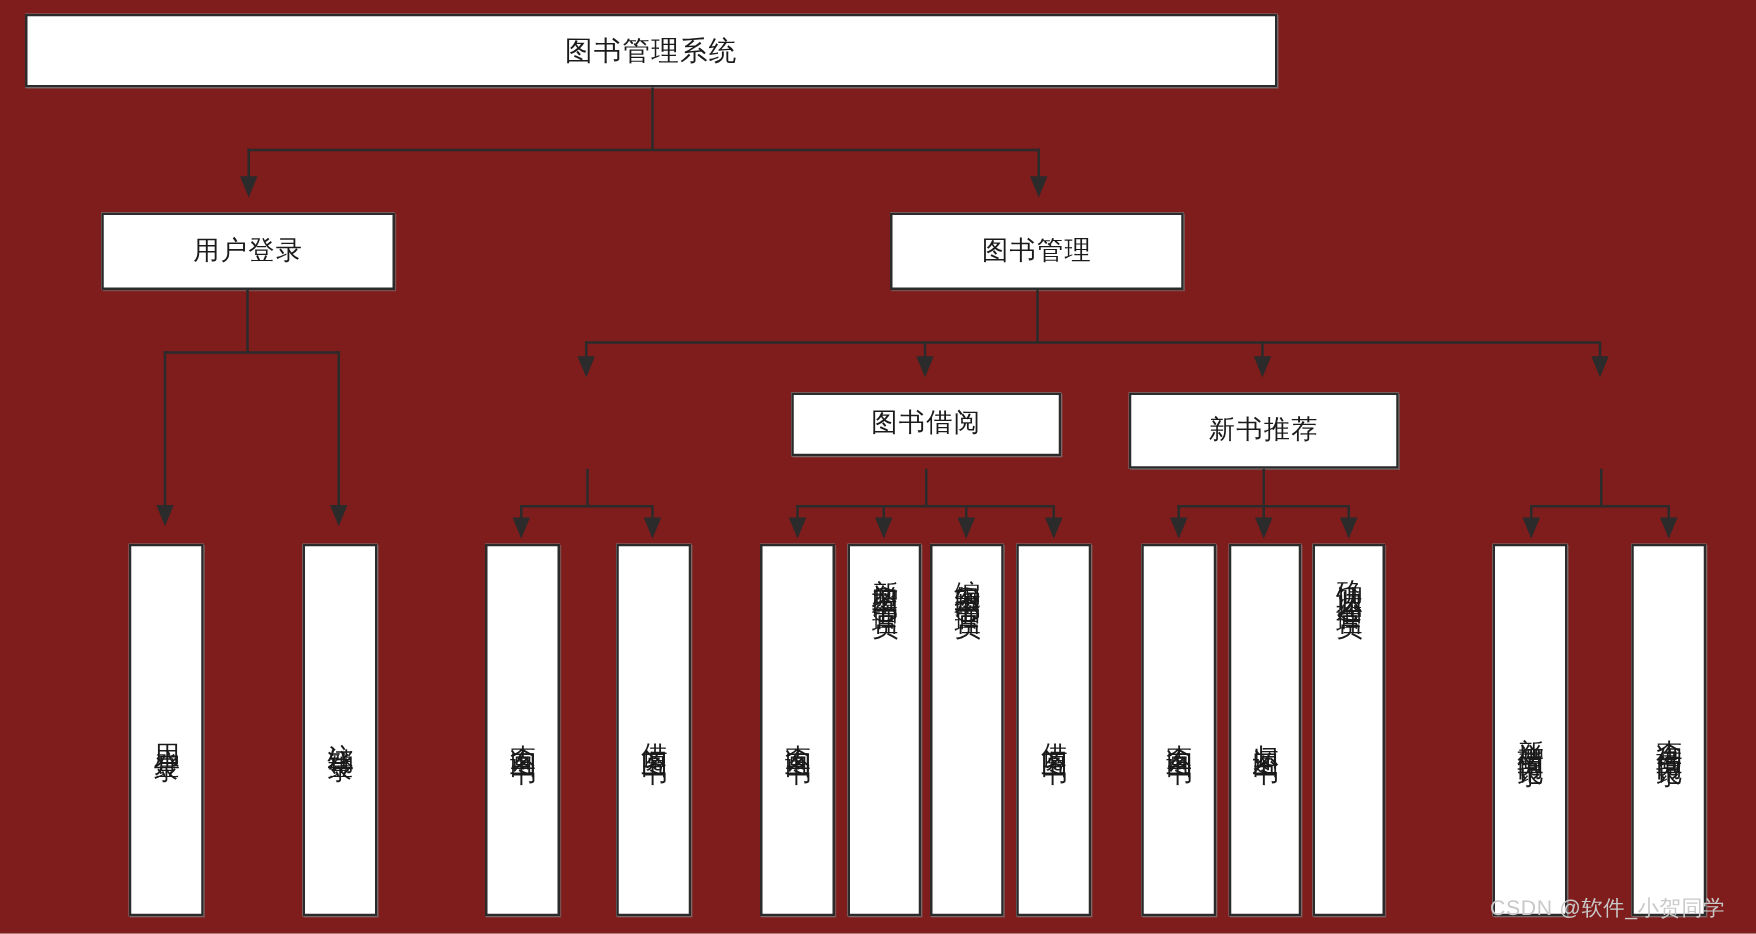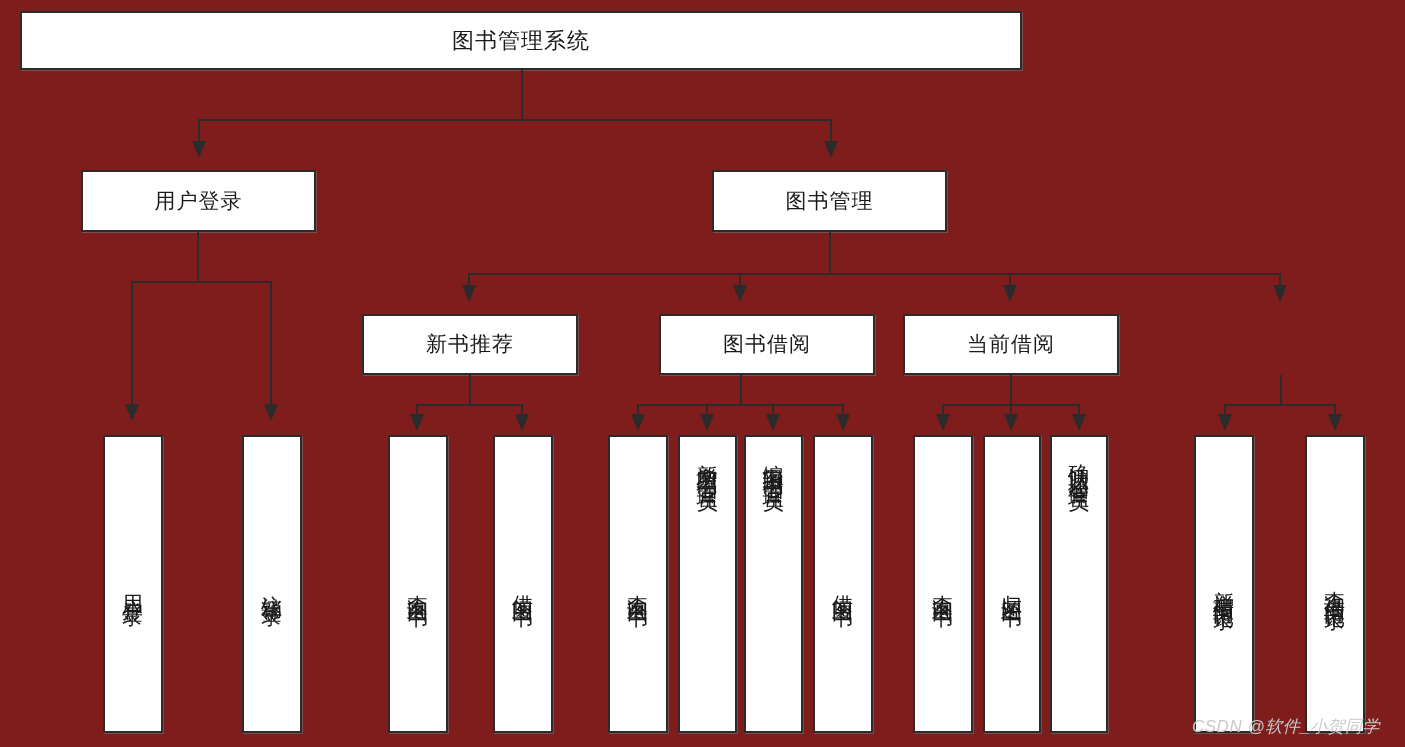--- a/index.html
+++ b/index.html
@@ -111,28 +111,25 @@
   <div class="ln h" style="left:468px;top:273px;width:812px;"></div>
   <div class="ln v" style="left:468px;top:273px;height:14px;"></div>
   <div class="ln v" style="left:739px;top:273px;height:14px;"></div>
   <div class="ln v" style="left:1009px;top:273px;height:14px;"></div>
   <div class="ln v" style="left:1279px;top:273px;height:14px;"></div>
   <div class="arrow" style="left:462px;top:285px;"></div>
   <div class="arrow" style="left:733px;top:285px;"></div>
   <div class="arrow" style="left:1003px;top:285px;"></div>
   <div class="arrow" style="left:1273px;top:285px;"></div>
 
-  <div class="node" style="left:362px;top:314px;width:216px;height:61px;">
+  <div class="node" style="left:633px;top:314px;width:216px;height:51px;">
+    <span class="lbl">图书借阅</span>
+  </div>
+  <div class="node" style="left:903px;top:314px;width:216px;height:61px;">
     <span class="lbl">新书推荐</span>
-  </div>
-  <div class="node" style="left:659px;top:314px;width:216px;height:61px;">
-    <span class="lbl">图书借阅</span>
-  </div>
-  <div class="node" style="left:903px;top:314px;width:216px;height:61px;">
-    <span class="lbl">当前借阅</span>
   </div>
 
   <div class="ln v" style="left:469px;top:375px;height:30px;"></div>
   <div class="ln h" style="left:416px;top:404px;width:106px;"></div>
   <div class="ln v" style="left:416px;top:404px;height:12px;"></div>
   <div class="ln v" style="left:521px;top:404px;height:12px;"></div>
   <div class="arrow" style="left:410px;top:414px;"></div>
   <div class="arrow" style="left:515px;top:414px;"></div>
 
   <div class="ln v" style="left:740px;top:375px;height:30px;"></div>
@@ -199,15 +196,15 @@
     <span class="lbl">确认归还（管理员）</span>
   </div>
 
   <div class="node vert center-text" style="left:1194px;top:435px;width:60px;height:298px;">
     <span class="lbl">新增借阅记录</span>
   </div>
   <div class="node vert center-text" style="left:1305px;top:435px;width:60px;height:298px;">
     <span class="lbl">查询借阅记录</span>
   </div>
 
-  <div id="watermark" style="left:1192px;top:715px;font-style:italic;">CSDN @软件_小贺同学</div>
+  <div id="watermark" style="left:1192px;top:715px;">CSDN @软件_小贺同学</div>
 
 </div>
 
 </body></html>

